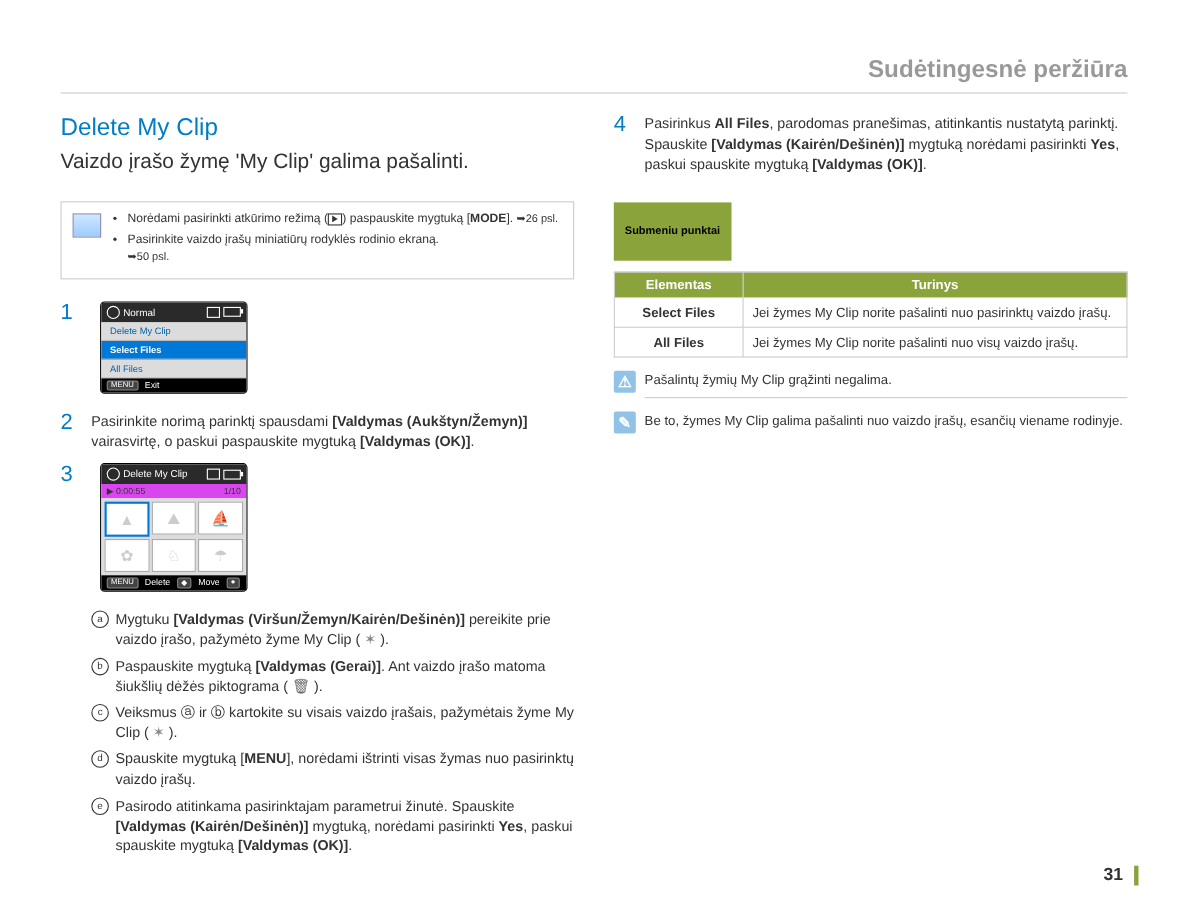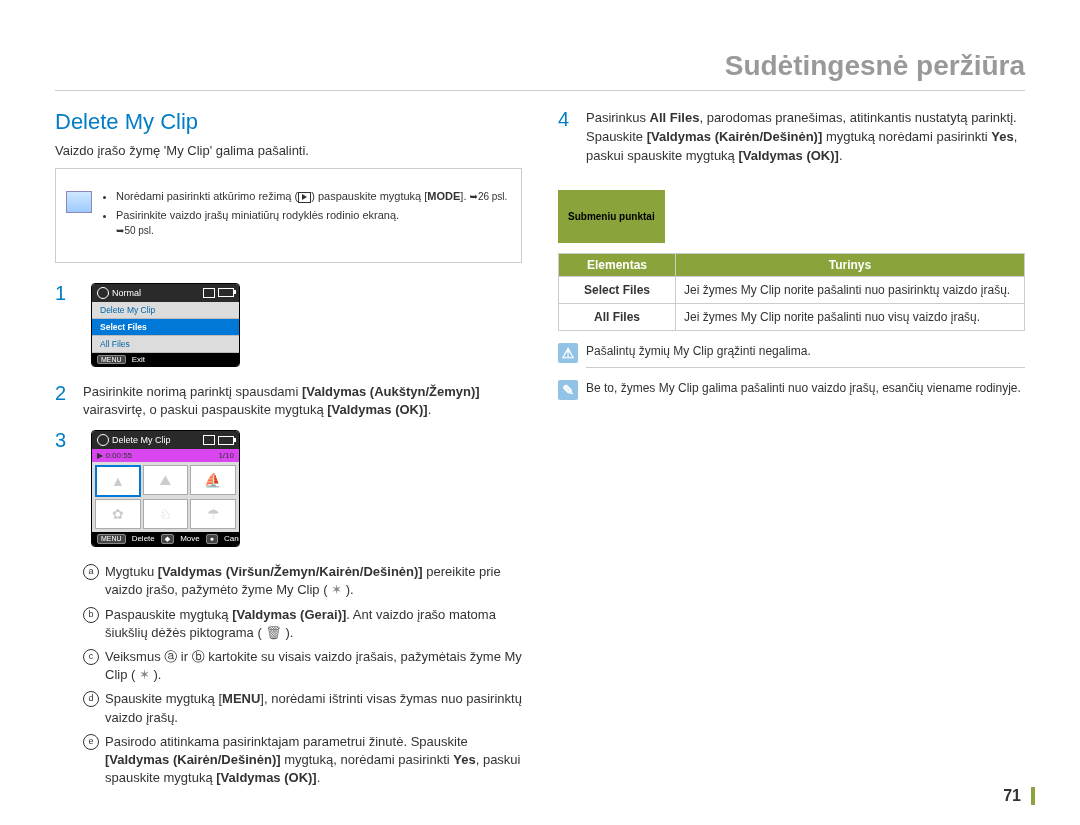--- a/index.html
+++ b/index.html
@@ -13,47 +13,47 @@
     height: 825px;
     overflow: hidden;
     position: relative;
   }
   .page {
     padding: 50px 55px 30px 55px;
   }
   .header {
     text-align: right;
     color: #999;
-    font-size: 28px;
+    font-size: 22px;
     font-weight: bold;
     border-bottom: 1px solid #ccc;
     padding-bottom: 8px;
     margin-bottom: 18px;
   }
   .columns {
     display: flex;
     gap: 36px;
   }
   .col {
     flex: 1;
     min-width: 0;
   }
   h1.section-title {
     color: #007dc5;
     font-size: 22px;
     font-weight: normal;
     margin: 0 0 8px 0;
   }
   .intro {
-    margin: 0 0 10px 0;
-    font-size: 13px;
+    margin: 0 0 24px 0;
+    font-size: 19px;
   }
   .info-box {
     border: 1px solid #ccc;
-    padding: 20px 10px;
+    padding: 8px 10px;
     font-size: 11px;
     display: flex;
     gap: 10px;
     margin-bottom: 20px;
   }
   .info-box-icon {
     width: 24px;
     height: 20px;
     background: linear-gradient(#cfe8ff,#9ecbff);
     border: 1px solid #88b;
@@ -87,21 +87,21 @@
     width: 18px;
     flex-shrink: 0;
     line-height: 1;
   }
   .step-body {
     flex: 1;
     line-height: 1.45;
   }
   .bold { font-weight: bold; }
   .osd {
-    width: 149px;
+    width: 134px;
     flex-shrink: 0;
     margin-left: 8px;
   }
   .osd-frame {
     border: 1px solid #000;
     border-radius: 4px;
     overflow: hidden;
     font-size: 9px;
     margin-bottom: 6px;
     background: #eaeaea;
@@ -400,13 +400,13 @@
         <div class="txt">Pašalintų žymių My Clip grąžinti negalima.</div>
       </div>
       <div class="note-row">
         <div class="note-icon note">✎</div>
         <div class="txt">Be to, žymes My Clip galima pašalinti nuo vaizdo įrašų, esančių viename rodinyje.</div>
       </div>
     </div>
   </div>
 </div>
 
-<div class="page-num">71</div>
+<div class="page-num">31</div>
 
 </body></html>

